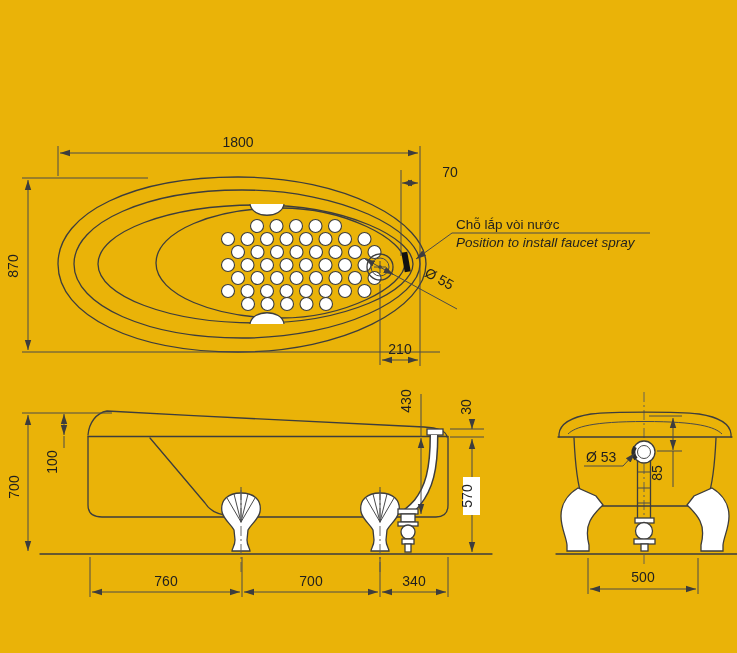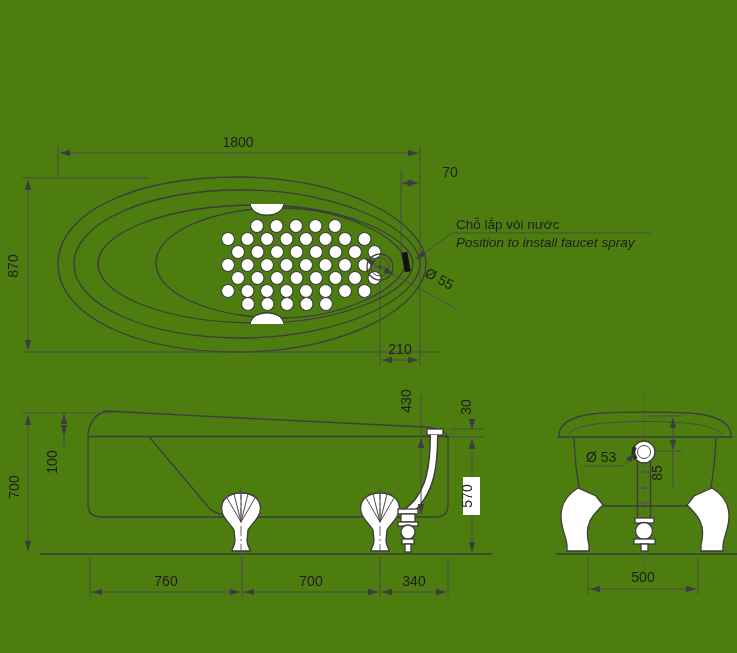--- a/index.html
+++ b/index.html
@@ -1,16 +1,16 @@
 <!DOCTYPE html>
 <html><head>
 <meta charset="utf-8">
 <style>
   html,body{margin:0;padding:0;background:#fff;}
-  .canvas{position:relative;width:737px;height:653px;background:#4d7c0f;overflow:hidden;
+  .canvas{position:relative;width:737px;height:653px;background:#eab308;overflow:hidden;
           font-family:"Liberation Sans", sans-serif;}
   svg{display:block}
   .outline{fill:none;stroke:#3d3d3d;stroke-width:1.3;stroke-linecap:round;stroke-linejoin:round;}
   .thin{fill:none;stroke:#4a4a4a;stroke-width:1;}
   .dim{fill:none;stroke:#4a4a4a;stroke-width:1;}
   .cl{fill:none;stroke:#5a5a5a;stroke-width:0.9;stroke-dasharray:10 3 2 3;}
   .dimtxt{fill:#1f1f1f;font-size:14px;}
   .lbl{fill:#1f1f1f;font-size:13.5px;}
   .lbl-it{fill:#1f1f1f;font-size:13.5px;font-style:italic;}
   .whitefill{fill:#ffffff;stroke:#3d3d3d;stroke-width:1.3;}

